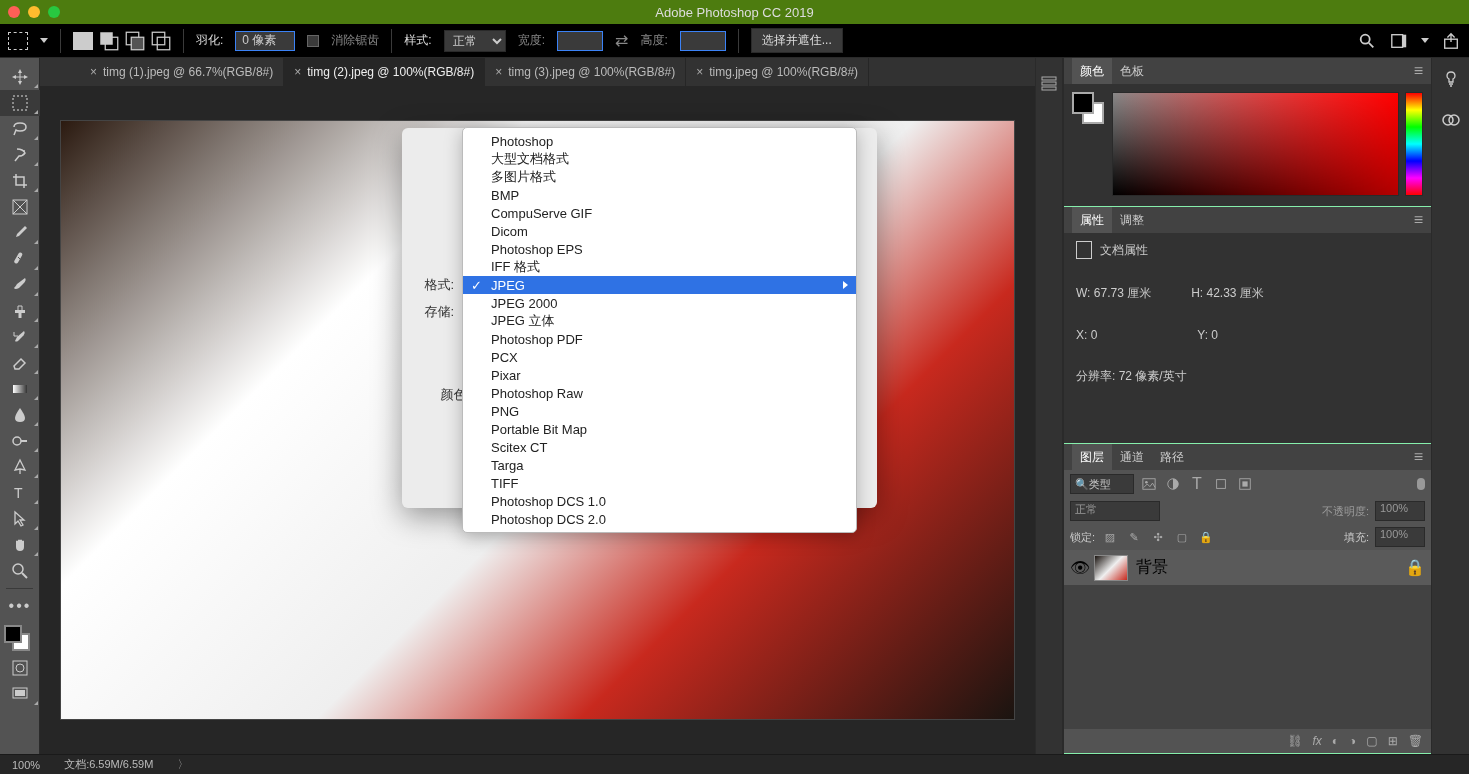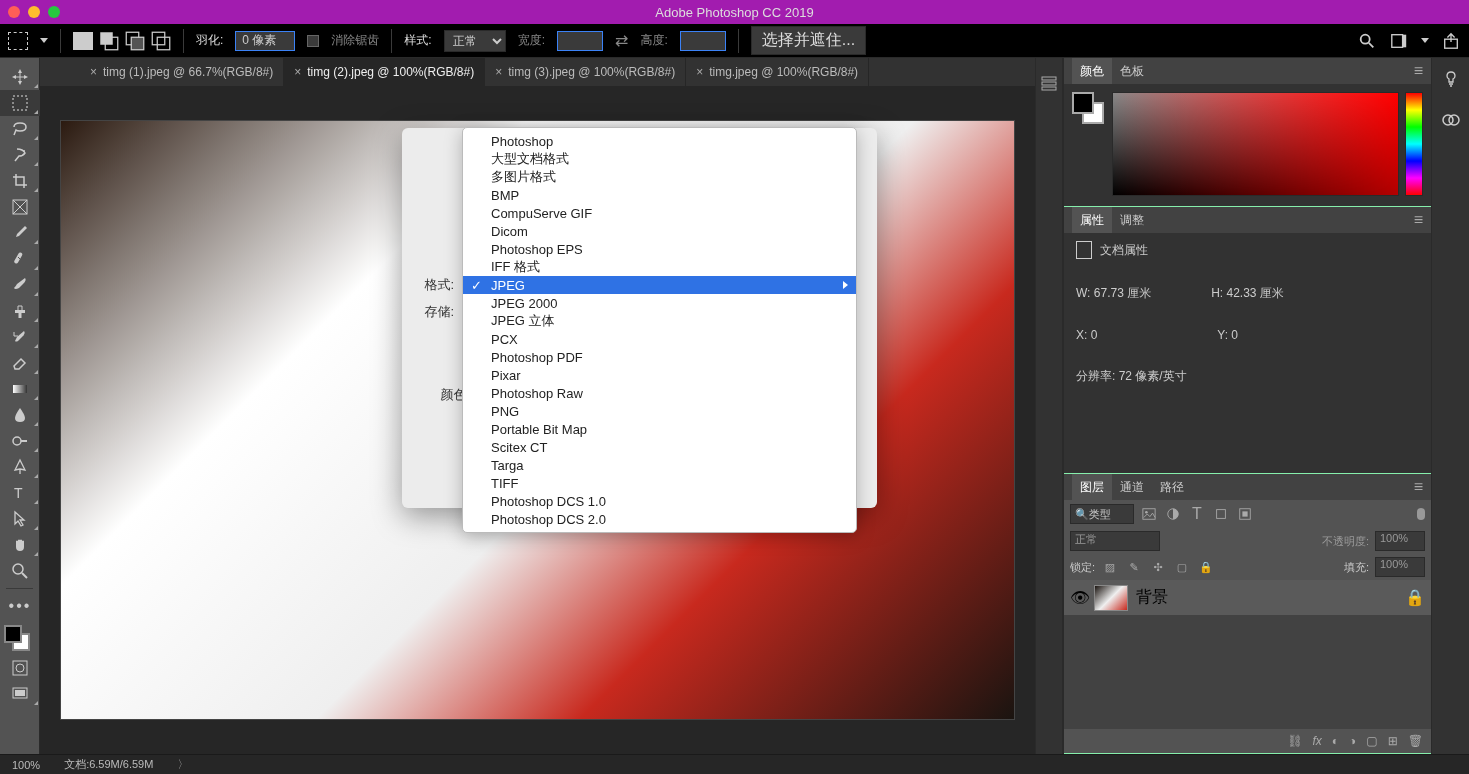--- a/index.html
+++ b/index.html
@@ -1,35 +1,35 @@
 <!DOCTYPE html>
 <html><head>
 <meta charset="utf-8">
 <style>
 * { margin: 0; padding: 0; box-sizing: border-box; font-family: -apple-system, "Helvetica Neue", Arial, sans-serif; user-select: none; }
 body { width: 1469px; height: 774px; background: #323232; overflow: hidden; position: relative; }
 
 
-.titlebar { height: 24px; background: #a21caf; display: flex; align-items: center; padding: 0 8px; position: relative; }
+.titlebar { height: 24px; background: #4d7c0f; display: flex; align-items: center; padding: 0 8px; position: relative; }
 .traffic { display: flex; gap: 8px; }
 .tl { width: 12px; height: 12px; border-radius: 50%; }
 .tl.r { background: #ff5f57; } .tl.y { background: #febc2e; } .tl.g { background: #28c840; }
 .title { position: absolute; left: 50%; transform: translateX(-50%); color: #ddd; font-size: 13px; }
 
 
 .optbar { height: 34px; background: #000000; display: flex; align-items: center; padding: 0 8px; gap: 12px; border-bottom: 1px solid #2a2a2a; }
 .tool-ind { width: 20px; height: 18px; border: 1px dashed #ccc; }
 .chev { border-left: 4px solid transparent; border-right: 4px solid transparent; border-top: 5px solid #ccc; }
 .sep { width: 1px; height: 24px; background: #3a3a3a; }
 .shape-btn { width: 20px; height: 18px; display: flex; align-items: center; justify-content: center; color: #ccc; }
 .shape-btn.fill { background: #ccc; }
 .optlabel { color: #ddd; font-size: 12px; }
 .optinput { background: #3a3a3a; border: 1px solid #3b82f6; color: #ccc; font-size: 12px; padding: 2px 6px; width: 60px; height: 20px; }
 .optsel { background: #3a3a3a; border: 1px solid #2a2a2a; color: #ccc; font-size: 12px; padding: 2px 4px; height: 22px; width: 62px; }
-.optbtn { background: #3a3a3a; border: 1px solid #2a2a2a; color: #ddd; font-size: 16px; padding: 3px 10px; }
+.optbtn { background: #3a3a3a; border: 1px solid #2a2a2a; color: #ddd; font-size: 12px; padding: 3px 10px; }
 .chk { width: 12px; height: 12px; border: 1px solid #666; background: #3a3a3a; }
 .right-icons { margin-left: auto; display: flex; gap: 12px; align-items: center; }
 .ri { width: 20px; height: 18px; }
 
 
 .main { display: flex; height: calc(100% - 58px - 20px); }
 
 
 .tools { width: 40px; background: #535353; border-right: 1px solid #2a2a2a; display: flex; flex-direction: column; padding-top: 6px; }
 .tool { width: 40px; height: 26px; display: flex; align-items: center; justify-content: center; position: relative; }
@@ -56,21 +56,21 @@
 .ptab.active { color: #fff; background: #535353; }
 .pmenu { margin-left: auto; color: #aaa; }
 .color-body { height: 122px; padding: 8px; display: flex; gap: 6px; }
 .fgbg { width: 34px; position: relative; }
 .fg { width: 22px; height: 22px; background: #000; border: 2px solid #aaa; position: absolute; top: 0; left: 0; z-index: 2;}
 .bg { width: 22px; height: 22px; background: #fff; border: 2px solid #aaa; position: absolute; top: 10px; left: 10px;}
 .gradient { flex: 1; height: 104px; background: linear-gradient(to bottom, #fff, #000), linear-gradient(to right, #888, #f00); background-blend-mode: multiply; border: 1px solid #2a2a2a; position: relative;}
 .gradient::before { content:''; position: absolute; inset:0; background: linear-gradient(to right, rgba(255,255,255,0), #ff0000); mix-blend-mode: screen; opacity:.7;}
 .huebar { width: 18px; height: 104px; background: linear-gradient(to bottom, #f00, #ff0, #0f0, #0ff, #00f, #f0f, #f00); border: 1px solid #2a2a2a;}
 .props-body { padding: 8px 12px; font-size: 12px; color: #ccc; }
-.props-row { display: flex; gap: 60px; margin: 26px 0; }
+.props-row { display: flex; gap: 40px; margin: 26px 0; }
 .props-title { display: flex; align-items: center; gap: 8px; margin-bottom: 10px; }
 .doc-ico { width: 16px; height: 18px; border: 1px solid #ccc; }
 .layers-body { flex: 1; background: #424242; display: flex; flex-direction: column; }
 .lopts { height: 28px; display: flex; align-items: center; gap: 6px; padding: 0 6px; background: #535353;}
 .lfilter { background: #3a3a3a; border: 1px solid #2a2a2a; color: #ccc; font-size: 11px; width: 64px; height: 20px; display: flex; align-items: center; padding: 0 4px;}
 .lico { width: 18px; height: 18px; display: flex; align-items: center; justify-content: center; color: #aaa;}
 .lrow2 { height: 26px; display: flex; align-items: center; gap: 6px; padding: 0 6px; background: #535353; font-size: 11px; color: #999;}
 .lsel { background: #3a3a3a; border: 1px solid #2a2a2a; width: 90px; height: 20px; font-size: 11px; color: #999; padding: 0 4px; }
 .lrow3 { height: 26px; display: flex; align-items: center; gap: 6px; padding: 0 6px; background: #535353; font-size: 11px; color: #ccc;}
 .layer-item { height: 36px; background: #5a5a5a; display: flex; align-items: center; gap: 8px; padding: 0 6px; border-bottom: 1px solid #424242;}
@@ -373,21 +373,21 @@
         <div class="huebar"></div>
       </div>
     </div>
 
     <div class="panel" style="flex:0 0 auto">
       <div class="phead">
         <div class="ptab active">属性</div>
         <div class="ptab">调整</div>
         <div class="pmenu">≡</div>
       </div>
-      <div class="props-body" style="height:240px">
+      <div class="props-body" style="height:210px">
         <div class="props-title">
           <div class="doc-ico"></div>
           <span>文档属性</span>
         </div>
         <div class="props-row">
           <span>W: 67.73 厘米</span>
           <span>H: 42.33 厘米</span>
         </div>
         <div class="props-row">
           <span>X: 0</span>
@@ -497,22 +497,22 @@
     <div class="dditem">大型文档格式</div>
     <div class="dditem">多图片格式</div>
     <div class="dditem">BMP</div>
     <div class="dditem">CompuServe GIF</div>
     <div class="dditem">Dicom</div>
     <div class="dditem">Photoshop EPS</div>
     <div class="dditem">IFF 格式</div>
     <div class="dditem sel">JPEG</div>
     <div class="dditem">JPEG 2000</div>
     <div class="dditem">JPEG 立体</div>
+    <div class="dditem">Photoshop PDF</div>
     <div class="dditem">PCX</div>
-    <div class="dditem">Photoshop PDF</div>
     <div class="dditem">Pixar</div>
     <div class="dditem">Photoshop Raw</div>
     <div class="dditem">PNG</div>
     <div class="dditem">Portable Bit Map</div>
     <div class="dditem">Scitex CT</div>
     <div class="dditem">Targa</div>
     <div class="dditem">TIFF</div>
     <div class="dditem">Photoshop DCS 1.0</div>
     <div class="dditem">Photoshop DCS 2.0</div>
   </div>

